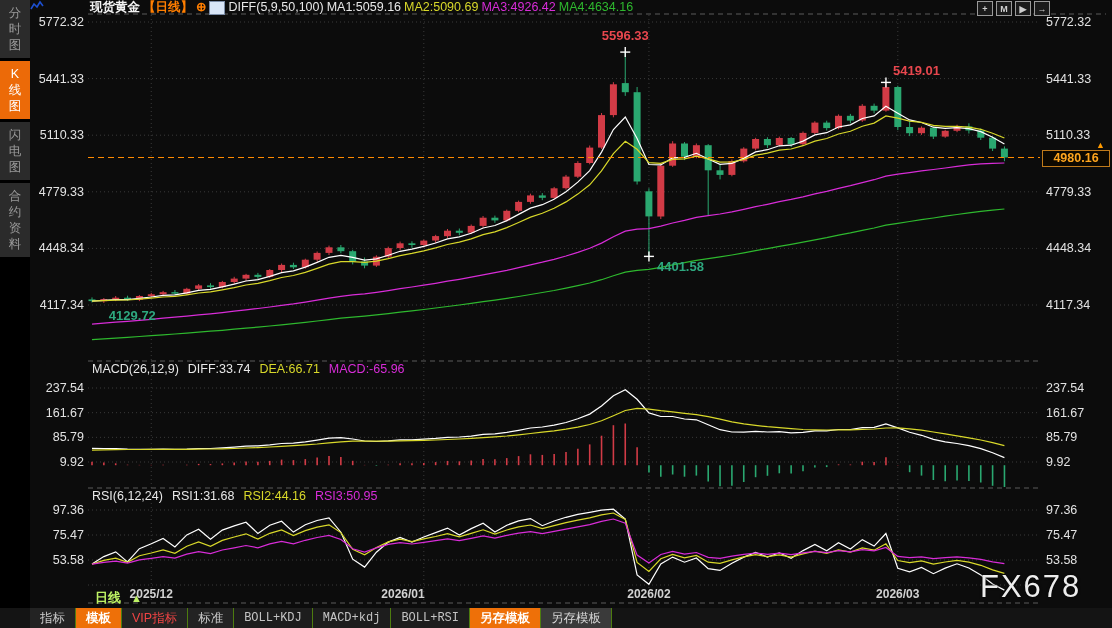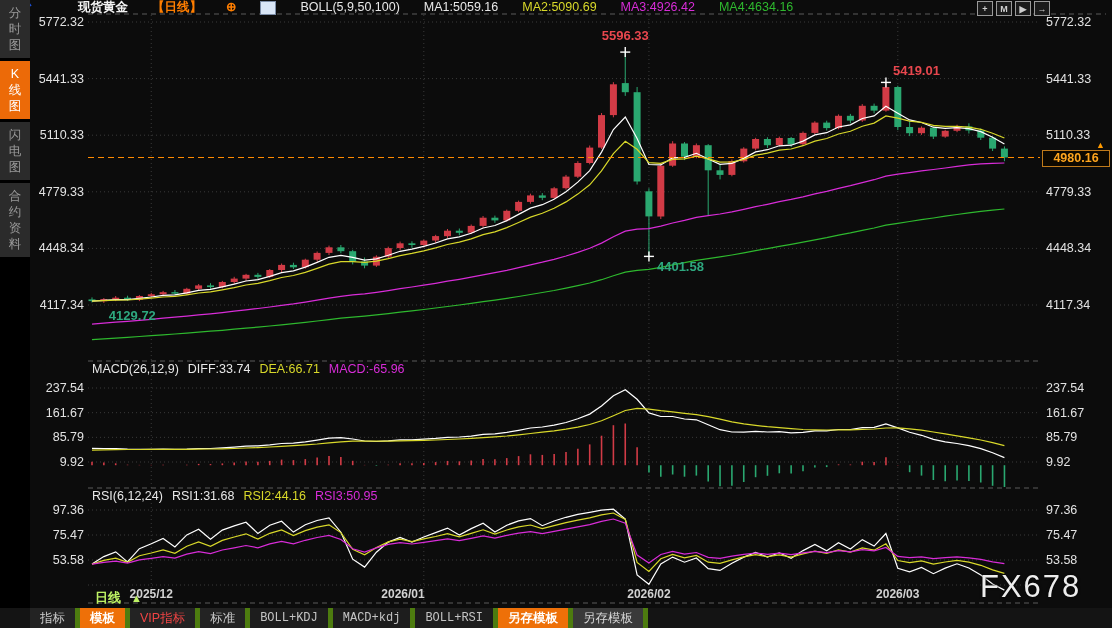--- a/index.html
+++ b/index.html
@@ -1,20 +1,20 @@
 <!DOCTYPE html>
 <html><head>
 <meta charset="utf-8">
 <style>
   html,body{margin:0;padding:0;background:#000;}
   .app{position:relative;width:1112px;height:628px;background:#0c0c0c;overflow:hidden;
        font-family:"Liberation Sans",sans-serif;color:#ddd;}
   
-  .topbar{position:absolute;left:18px;top:0;height:15px;width:930px;display:flex;align-items:center;
-          padding-left:60px;gap:24px;font-size:12.5px;line-height:15px;white-space:nowrap;z-index:6;}
+  .topbar{position:absolute;left:30px;top:0;height:15px;width:930px;display:flex;align-items:center;
+          padding-left:60px;gap:3px;font-size:12.5px;line-height:15px;white-space:nowrap;z-index:6;}
   .topbar .sym{color:#f2f2f2;font-weight:bold;}
   .topbar .period{color:#ff7e00;font-weight:bold;cursor:pointer;}
   .topbar .plus{color:#ff7e00;font-weight:bold;cursor:pointer;}
   .leg.w{color:#e8e8e8;} .leg.y{color:#d8d82a;} .leg.m{color:#d82cd8;} .leg.g{color:#2eb82e;}
   .chart-ico{display:inline-block;width:14px;height:12px;background:#d9e6f7;border:1px solid #7d8ea8;}
   .winicons{position:absolute;left:977px;top:1px;display:flex;gap:3px;z-index:7;}
   .winicon{width:14px;height:13px;border:1px solid #9a9a9a;background:#1b1b1b;color:#cfcfcf;
            font-size:9px;font-weight:bold;display:flex;align-items:center;justify-content:center;cursor:pointer;}
   
   .sidebar{position:absolute;left:0;top:0;width:30px;height:628px;background:#000;z-index:6;}
@@ -35,42 +35,42 @@
        color:#ffa51e;font-size:12.5px;font-weight:bold;text-align:center;line-height:15px;z-index:4;}
   .cparrow{position:absolute;left:1096px;color:#ff9a00;font-size:9px;z-index:4;}
   .bl{position:absolute;left:95px;top:589px;color:#bef264;font-size:13px;font-weight:bold;z-index:4;}
   .bl .arr{margin-left:10px;font-size:11px;}
   .wm{position:absolute;left:980px;top:569px;font-size:31px;letter-spacing:2px;color:#ededed;
       text-shadow:0 0 3px #000;z-index:5;}
   
   .toolstrip{position:absolute;left:0;bottom:0;width:1112px;height:20px;background:#141414;z-index:6;}
   .toolbar{position:absolute;left:30px;bottom:0;height:20px;display:flex;z-index:7;}
   .titem{height:20px;line-height:20px;padding:0 10px;font-size:12.5px;background:#232323;color:#cccccc;
-         border-right:5px solid #4d7c0f;cursor:pointer;white-space:nowrap;}
+         border-right:1px solid #4d7c0f;cursor:pointer;white-space:nowrap;}
   .titem.active{background:#ee7008;color:#fff;font-weight:bold;}
   .titem.vip{color:#ef4444;font-weight:normal;}
   .titem.mono{font-family:"Liberation Mono",monospace;font-size:12px;color:#c4c4c4;background:#1d1d1d;}
   .titem.light{background:#3a3a3a;color:#d8d8d8;}
   svg{position:absolute;left:0;top:0;z-index:1;}
 </style>
 </head>
 <body>
 
 <div class="app">
 
   <div class="topbar">
     <span class="sym">现货黄金</span>
     <span class="period">【日线】</span>
     <span class="plus">⊕</span>
     <span class="chart-ico">
         <svg width="14" height="12">
           <polyline points="1,9 4,4 7,7 10,2 13,6" fill="none" stroke="#1c4fd0" stroke-width="1.6"></polyline>
         </svg>
       </span>
-    <span class="leg w">BOLL(5,9,50,100)</span>
+    <span class="leg w">DIFF(5,9,50,100)</span>
     <span class="leg w">MA1:5059.16</span>
     <span class="leg y">MA2:5090.69</span>
     <span class="leg m">MA3:4926.42</span>
     <span class="leg g">MA4:4634.16</span>
   </div>
 
   <div class="winicons" id="winicons">
       <div class="winicon">+</div>
       <div class="winicon">M</div>
       <div class="winicon">▶</div>

